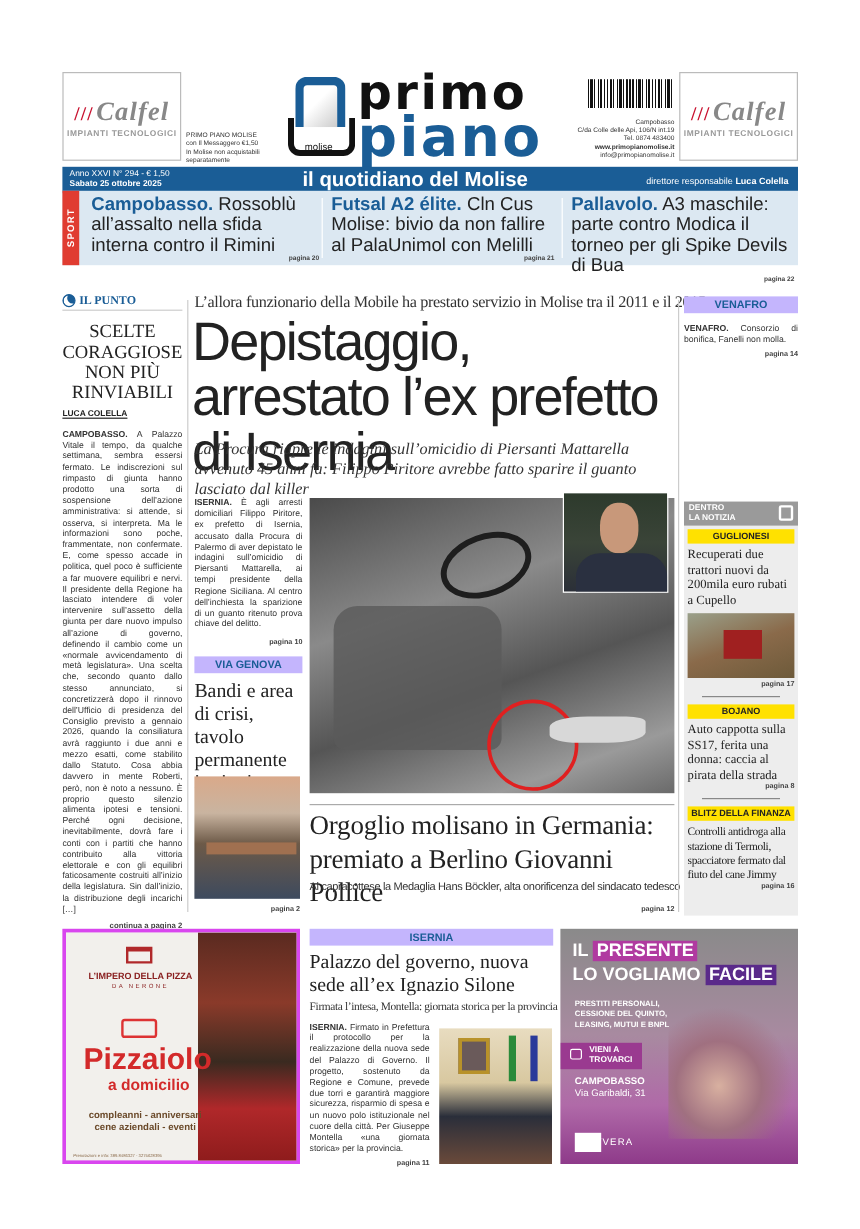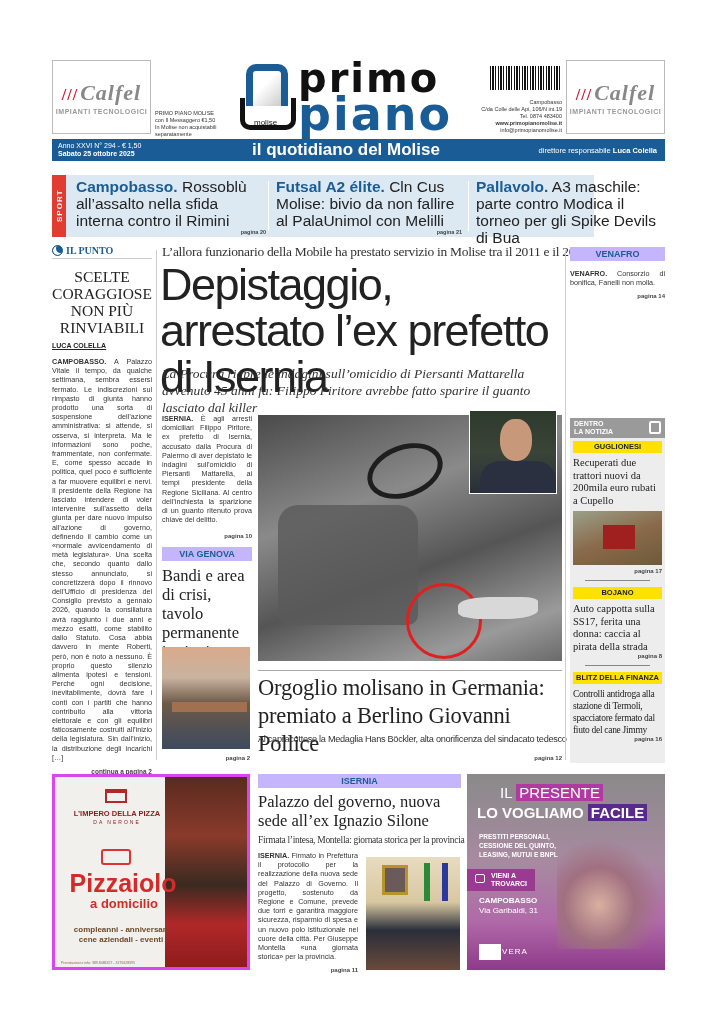--- a/index.html
+++ b/index.html
@@ -65,21 +65,21 @@
   <div class="abs" style="left:6px;top:3px;font-size:7px;line-height:8px;">
     <div>Anno XXVI N° 294 - € 1,50</div>
     <div style="font-weight:bold;">Sabato 25 ottobre 2025</div>
   </div>
   <div class="abs" style="left:200px;top:1px;font-size:17px;font-weight:bold;">il quotidiano del Molise</div>
   <div class="abs" style="right:8px;top:7px;font-size:7.5px;">
     <span>direttore responsabile</span> <b>Luca Colella</b>
   </div>
 </div>
 
-<div class="abs sport-strip" style="left:52px;top:175px;width:542px;height:62px;">
+<div class="abs sport-strip" style="left:52px;top:159px;width:613px;height:62px;">
   <div class="abs sport-tag" style="left:0;top:0;width:14px;height:62px;">SPORT</div>
   <div class="abs" style="left:24px;top:3px;width:190px;">
     <div class="sport-item"><b>Campobasso.</b> <span>Rossoblù all’assalto nella sfida interna contro il Rimini</span></div>
     <div class="pg">pagina 20</div>
   </div>
   <div class="abs" style="left:216px;top:6px;width:1px;height:50px;background:#fff;"></div>
   <div class="abs" style="left:224px;top:3px;width:186px;">
     <div class="sport-item"><b>Futsal A2 élite.</b> <span>Cln Cus Molise: bivio da non fallire al PalaUnimol con Melilli</span></div>
     <div class="pg">pagina 21</div>
   </div>
@@ -189,21 +189,21 @@
   <div class="body-txt" style="margin-top:6px;width:100px;"><b>ISERNIA.</b> <span>Firmato in Prefettura il protocollo per la realizzazione della nuova sede del Palazzo di Governo. Il progetto, sostenuto da Regione e Comune, prevede due torri e garantirà maggiore sicurezza, risparmio di spesa e un nuovo polo istituzionale nel cuore della città. Per Giuseppe Montella «una giornata storica» per la provincia.</span></div>
   <div class="pg" style="margin-top:6px;width:100px;font-size:6px;">pagina 11</div>
 </div>
 <div class="abs photo" style="left:366px;top:857px;width:94px;height:113px;background:linear-gradient(180deg,#e8dcc0 0%,#d8c8a0 40%,#2a2e3a 65%,#6a4a3a 100%);">
   <div class="abs" style="left:16px;top:8px;width:26px;height:30px;border:3px solid #b8922a;background:#6a5a5a;"></div>
   <div class="abs" style="left:58px;top:6px;width:6px;height:38px;background:#2a8a3a;"></div>
   <div class="abs" style="left:76px;top:6px;width:6px;height:38px;background:#2a3a9a;"></div>
 </div>
 
 <div class="abs" style="left:467px;top:774px;width:198px;height:196px;overflow:hidden;background:linear-gradient(180deg,#8a8a8a 0%,#a88aa0 45%,#b06aa8 75%,#8e3a8a 100%);">
-  <div class="abs" style="left:10px;top:10px;font-size:15px;font-weight:normal;color:#fff;margin-left:23px;">
+  <div class="abs" style="left:10px;top:10px;font-size:15px;font-weight:bold;color:#fff;">
     <span>IL</span> <span style="background:#b03aa0;padding:0 3px;">PRESENTE</span>
   </div>
   <div class="abs" style="left:10px;top:30px;font-size:15px;font-weight:bold;color:#fff;white-space:nowrap;">
     <span>LO VOGLIAMO</span> <span style="background:#5a2a8a;padding:0 3px;">FACILE</span>
   </div>
   <div class="abs" style="left:12px;top:58px;font-size:6.5px;font-weight:bold;color:#fff;line-height:9px;">
     <div>PRESTITI PERSONALI,</div>
       <div>CESSIONE DEL QUINTO,</div>
       <div>LEASING, MUTUI E BNPL</div>
   </div>

